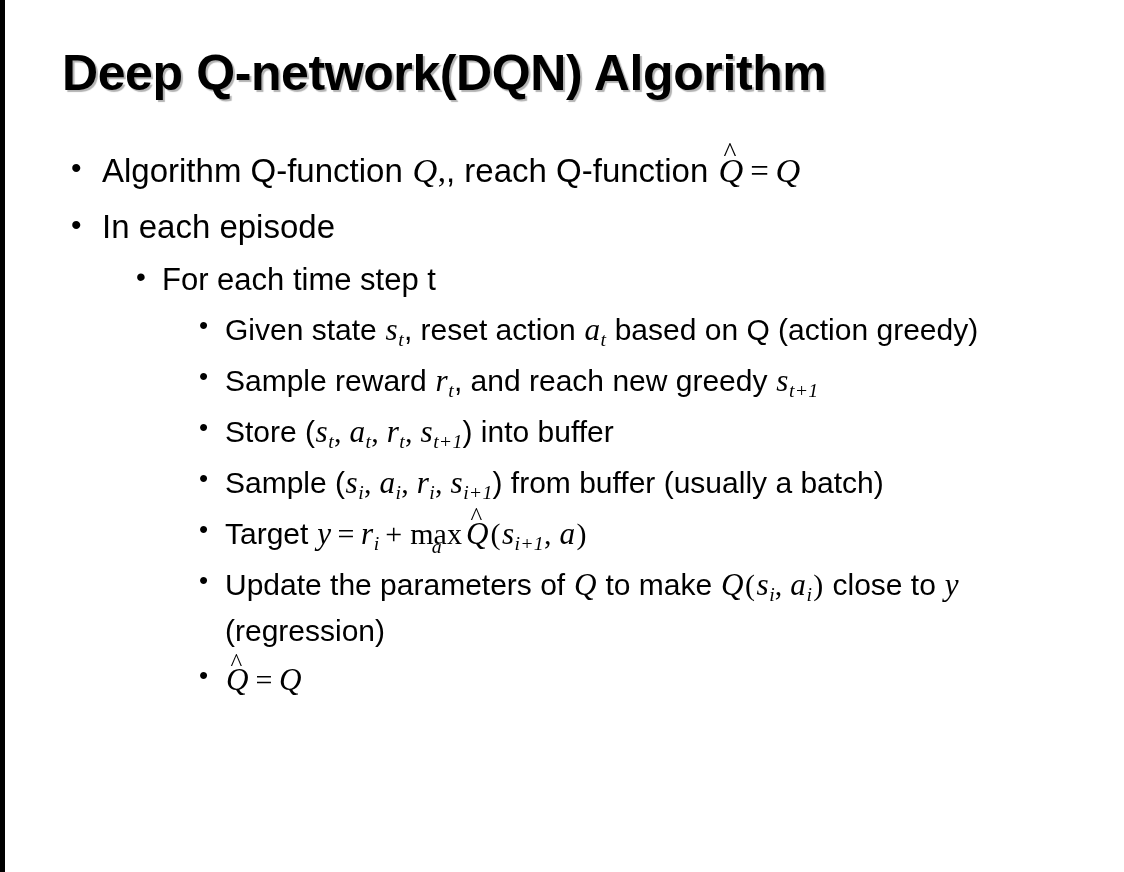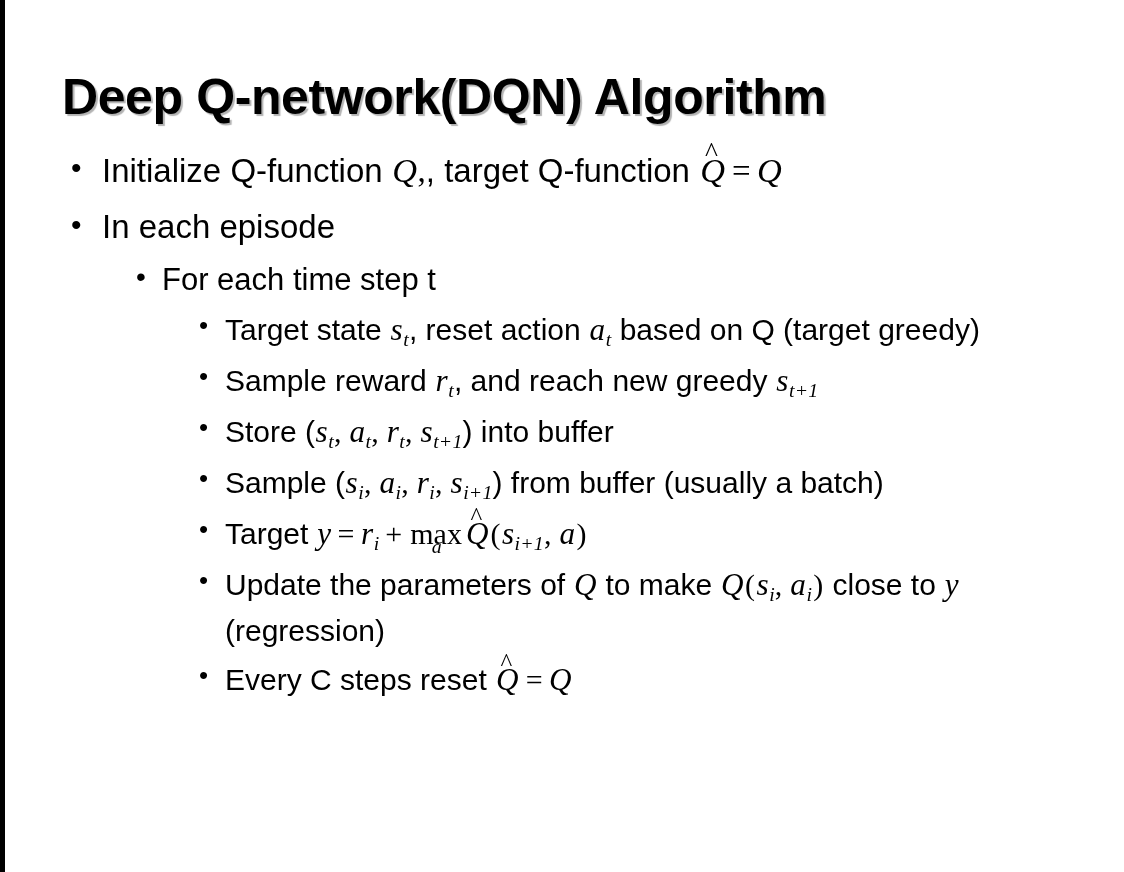--- a/index.html
+++ b/index.html
@@ -28,21 +28,20 @@
   #slide-title {
     position: absolute;
     left: 57px;
     top: 47px;
     font-size: 50px;
     font-weight: 600;
     letter-spacing: -0.4px;
     line-height: 1.06;
     white-space: nowrap;
     text-shadow: 2px 2px 1px rgba(0,0,0,0.30);
-    margin-top: 24px;
   }
 
   
   #body-list {
     position: absolute;
     left: 0;
     top: 148px;
     width: 1124px;
   }
 
@@ -175,36 +174,36 @@
 <body>
 
 <div id="slide">
 
   <div id="slide-title">Deep Q-network(DQN) Algorithm</div>
 
   <div id="body-list">
 
     <div class="bullet-row lvl1">
       <span class="dot">•</span>
-      <span class="content"><span>Initialize Q-function </span><span class="mv">Q</span><span class="mpunc">,</span><span>, target Q-function </span><span class="qhat"><span class="hat">^</span><span>Q</span></span><span class="mrel">=</span><span class="mv">Q</span></span>
+      <span class="content"><span>Algorithm Q-function </span><span class="mv">Q</span><span class="mpunc">,</span><span>, reach Q-function </span><span class="qhat"><span class="hat">^</span><span>Q</span></span><span class="mrel">=</span><span class="mv">Q</span></span>
     </div>
 
     <div class="bullet-row lvl1">
       <span class="dot">•</span>
       <span class="content">In each episode</span>
     </div>
 
     <div class="bullet-row lvl2">
       <span class="dot">•</span>
       <span class="content">For each time step t</span>
     </div>
 
     <div class="bullet-row lvl3">
       <span class="dot">•</span>
-      <span class="content"><span>Target state </span><span class="nowrap"><span class="mv">s</span><span class="msub">t</span></span><span>, reset action </span><span class="nowrap"><span class="mv">a</span><span class="msub">t</span></span><span> based on Q (target greedy)</span></span>
+      <span class="content"><span>Given state </span><span class="nowrap"><span class="mv">s</span><span class="msub">t</span></span><span>, reset action </span><span class="nowrap"><span class="mv">a</span><span class="msub">t</span></span><span> based on Q (action greedy)</span></span>
     </div>
 
     <div class="bullet-row lvl3">
       <span class="dot">•</span>
       <span class="content"><span>Sample reward </span><span class="nowrap"><span class="mv">r</span><span class="msub">t</span></span><span>, and reach new greedy </span><span class="nowrap"><span class="mv">s</span><span class="msub">t+1</span></span></span>
     </div>
 
     <div class="bullet-row lvl3">
       <span class="dot">•</span>
       <span class="content"><span>Store (</span><span class="nowrap"><span class="mv">s</span><span class="msub">t</span></span><span class="mpunc">, </span><span class="nowrap"><span class="mv">a</span><span class="msub">t</span></span><span class="mpunc">, </span><span class="nowrap"><span class="mv">r</span><span class="msub">t</span></span><span class="mpunc">, </span><span class="nowrap"><span class="mv">s</span><span class="msub">t+1</span></span><span>) into buffer</span></span>
@@ -220,17 +219,17 @@
       <span class="content"><span>Target </span><span class="mv">y</span><span class="mrel">=</span><span class="nowrap"><span class="mv">r</span><span class="msub">i</span></span><span class="mrel">+</span><span class="maxop"><span>max</span><span class="under">a</span></span><span class="qhat"><span class="hat">^</span><span>Q</span></span><span class="mop">(</span><span class="nowrap"><span class="mv">s</span><span class="msub">i+1</span></span><span class="mpunc">, </span><span class="mv">a</span><span class="mop">)</span></span>
     </div>
 
     <div class="bullet-row lvl3">
       <span class="dot">•</span>
       <span class="content"><span>Update the parameters of </span><span class="mv">Q</span><span> to make </span><span class="mv">Q</span><span class="mop">(</span><span class="nowrap"><span class="mv">s</span><span class="msub">i</span></span><span class="mpunc">, </span><span class="nowrap"><span class="mv">a</span><span class="msub">i</span></span><span class="mop">)</span><span> close to </span><span class="mv">y</span><span> (regression)</span></span>
     </div>
 
     <div class="bullet-row lvl3">
       <span class="dot">•</span>
-      <span class="content"><span>Every C steps reset </span><span class="qhat"><span class="hat">^</span><span>Q</span></span><span class="mrel">=</span><span class="mv">Q</span></span>
+      <span class="content"><span class="qhat"><span class="hat">^</span><span>Q</span></span><span class="mrel">=</span><span class="mv">Q</span></span>
     </div>
 
   </div>
 </div>
 
 </body></html>

